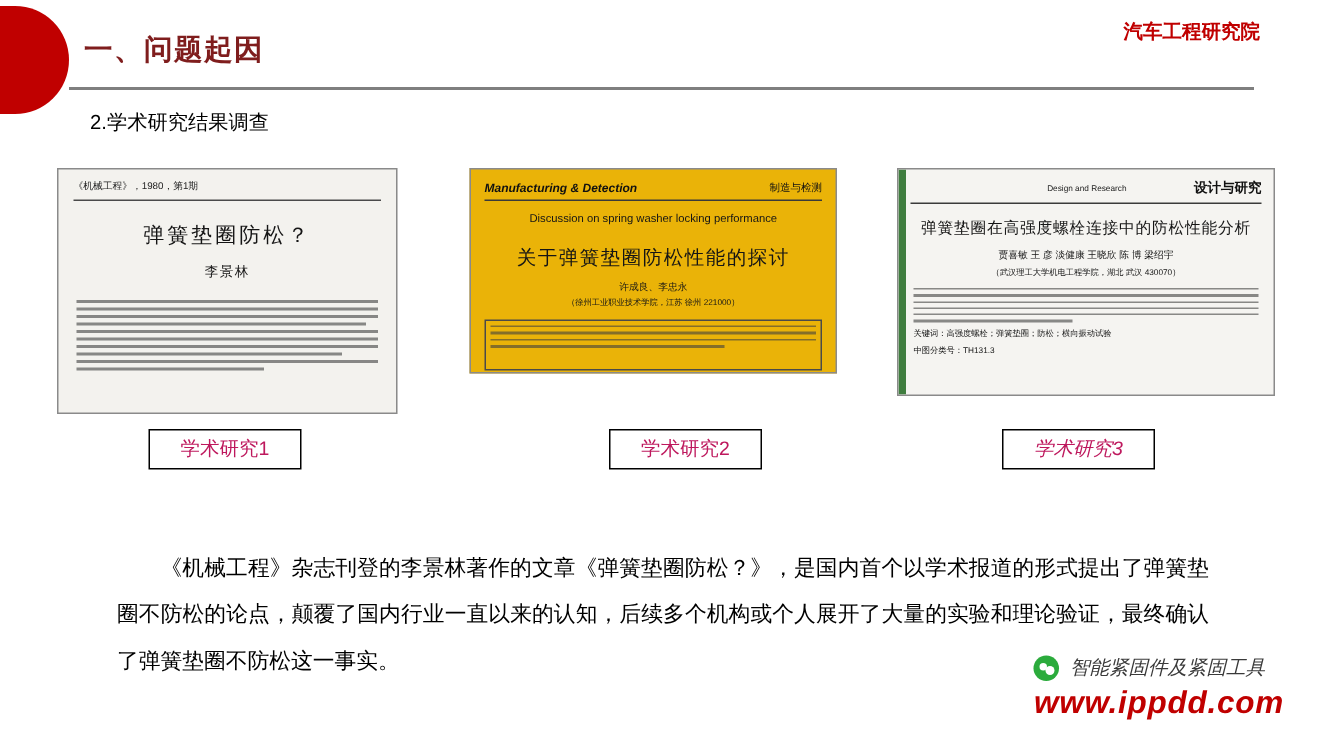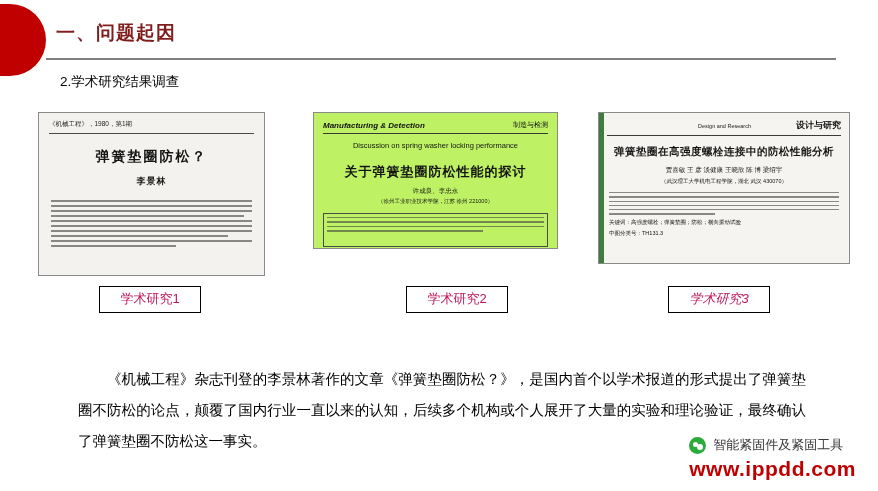--- a/index.html
+++ b/index.html
@@ -71,26 +71,26 @@
     width: 820px;
     height: 200px;
   }
   .paper {
     position: absolute;
     border: 1px solid #8a8a8a;
     background: #f2f1ed;
     overflow: hidden;
   }
   .p1 { left: 8px;   top: 0px; width: 225px; height: 162px; background: #f3f2ee; }
-  .p2 { left: 283px; top: 0px; width: 243px; height: 135px; background: #bef264; }
+  .p2 { left: 283px; top: 0px; width: 243px; height: 135px; background: #eab308; }
   .p3 { left: 568px; top: 0px; width: 250px; height: 150px; background: #f5f4f1; }
 
   .ptitle {
     text-align: center;
-    font-weight: bold;
+    font-weight: normal;
     color: #151515;
   }
 
   
   .p1 .hdr { font-size: 6.5px; color:#222; margin: 7px 0 0 10px; }
   .p1 .rule { margin: 4px 10px 0 10px; height:1px; background:#4a4a4a; }
   .p1 .t { font-size: 14px; margin-top: 14px; letter-spacing: 2px; }
   .p1 .a { font-size: 9px; margin-top: 9px; letter-spacing: 1px; }
   .p1 .body { margin: 12px 12px 0 12px; }
   .p1 .row { height: 1.5px; background:#3f3f3f; opacity:.6; margin-bottom: 3.5px; }
@@ -146,20 +146,21 @@
     text-align: justify;
     text-indent: 29px;
   }
 
   
   .wm {
     position: absolute;
     right: 22px;
     bottom: 10px;
     text-align: center;
+    font-style: italic;
   }
   .wm-row {
     display: flex;
     align-items: center;
     gap: 7px;
     justify-content: flex-start;
   }
   .wm-logo {
     width: 17px;
     height: 17px;
@@ -196,20 +197,21 @@
     letter-spacing: 0.5px;
   }
 </style>
 </head>
 <body>
 
 <div class="red-arc"></div>
 <div class="slide-title">一、问题起因</div>
 <div class="title-line"></div>
 <div class="brand">
+  <div class="cn">汽车工程研究院</div>
 </div>
 
 <div class="sub-heading">2.学术研究结果调查</div>
 
 <div class="papers">
 
   <div class="paper p1">
     <div class="hdr">《机械工程》，1980，第1期</div>
     <div class="rule"></div>
     <div class="ptitle t">弹簧垫圈防松？</div>

